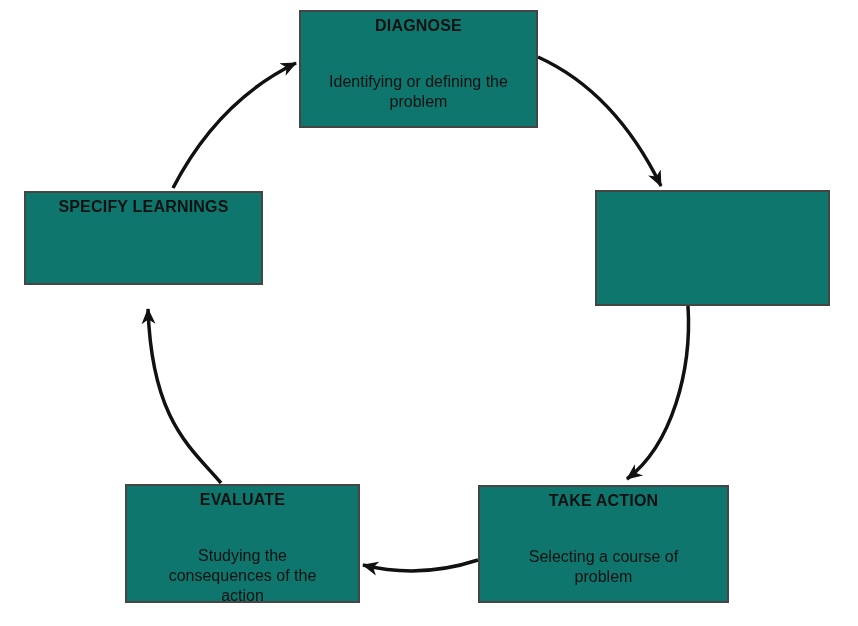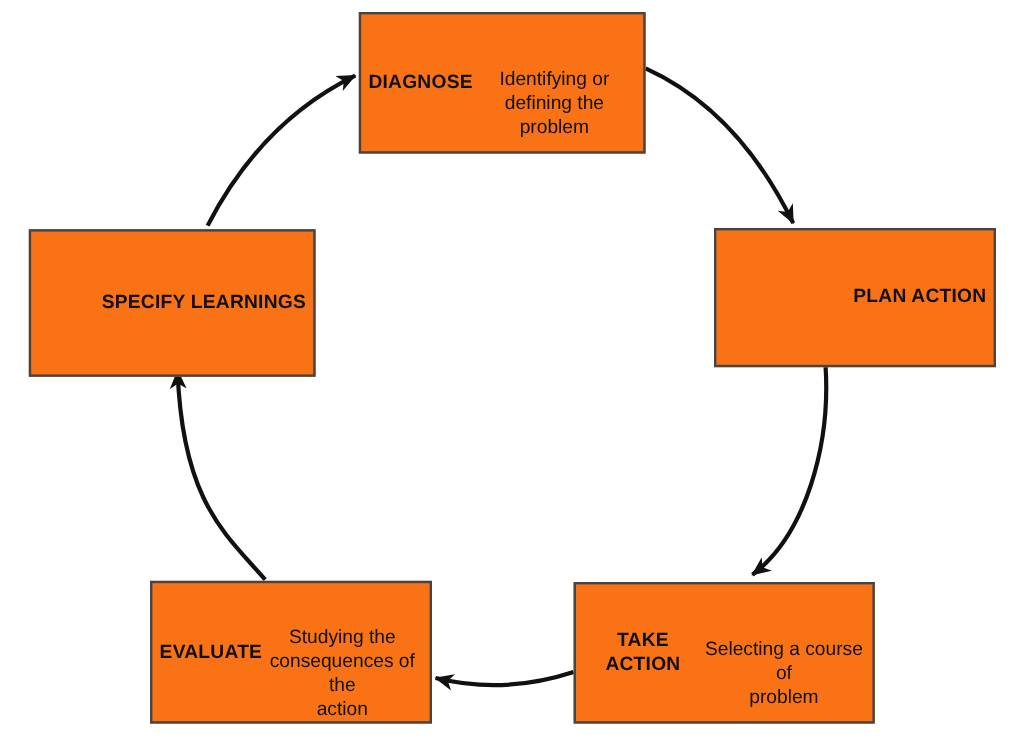--- a/index.html
+++ b/index.html
@@ -20,25 +20,25 @@
     left: 0;
     top: 0;
     width: 858px;
     height: 626px;
     pointer-events: none;
   }
   .node {
     position: absolute;
     box-sizing: border-box;
     border: 2px solid #454545;
-    background: #f97316;
+    background: #0f766e;
     display: flex;
-    flex-direction: row;
+    flex-direction: column;
     align-items: center;
-    justify-content: flex-end;
+    justify-content: flex-start;
     text-align: center;
     padding: 4px 6px;
   }
   .node-title {
     font-size: 16px;
     font-weight: bold;
     color: #111111;
     line-height: 20px;
     letter-spacing: 0.2px;
   }
@@ -47,21 +47,21 @@
     font-weight: normal;
     color: #111111;
     line-height: 20px;
     white-space: pre-line;
     margin-top: 36px;
   }
   #node-diagnose          { left: 299px; top: 10px;  width: 239px; height: 118px; }
   #node-plan-action       { left: 595px; top: 190px; width: 235px; height: 116px; }
   #node-take-action       { left: 478px; top: 485px; width: 251px; height: 118px; }
   #node-evaluate          { left: 125px; top: 484px; width: 235px; height: 119px; }
-  #node-specify-learnings { left: 24px;  top: 191px; width: 239px; height: 123px; }
+  #node-specify-learnings { left: 24px;  top: 191px; width: 239px; height: 94px; }
 </style>
 </head>
 <body>
 
 <div class="canvas">
 
   <svg class="arrow-layer" viewBox="0 0 858 626" xmlns="http://www.w3.org/2000/svg">
     <defs>
       <marker id="arrowhead" markerUnits="userSpaceOnUse" markerWidth="18" markerHeight="16" refX="15" refY="8" orient="auto">
         <path d="M0,1 L16,8 L0,15 L4.5,8 Z" fill="#111111"></path>
@@ -74,21 +74,20 @@
     <path d="M173,188 Q218,101 296,63" fill="none" stroke="#111111" stroke-width="3.5" marker-end="url(#arrowhead)"></path>
   </svg>
 
   <div class="node" id="node-diagnose">
     <div class="node-title">DIAGNOSE</div>
     <div class="node-desc">Identifying or defining the
 problem</div>
   </div>
 
   <div class="node" id="node-plan-action">
-    <div class="node-title">PLAN ACTION</div>
   </div>
 
   <div class="node" id="node-take-action">
     <div class="node-title">TAKE ACTION</div>
     <div class="node-desc">Selecting a course of
 problem</div>
   </div>
 
   <div class="node" id="node-evaluate">
     <div class="node-title">EVALUATE</div>

